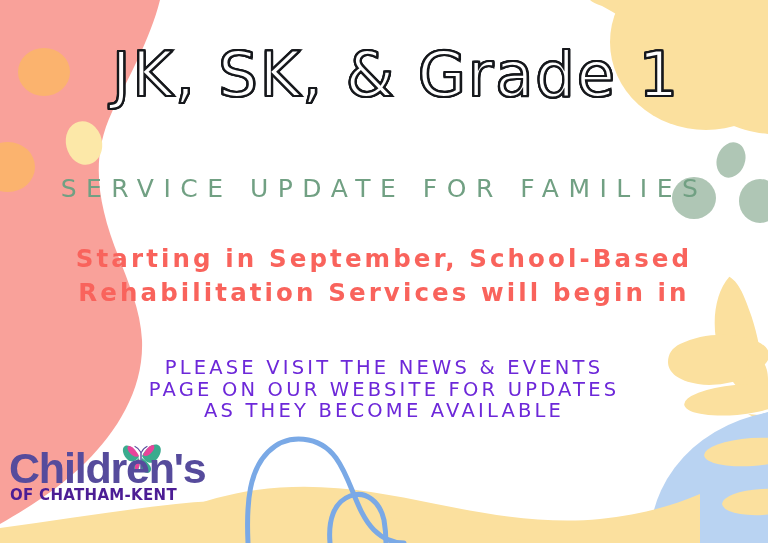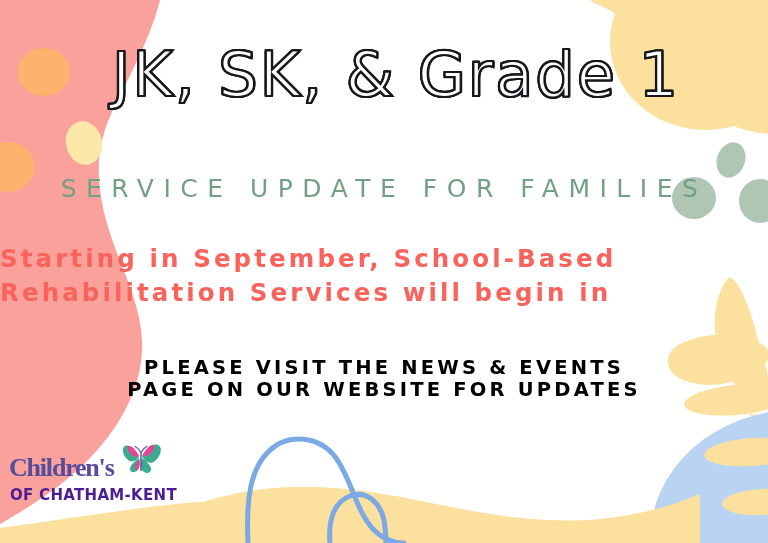--- a/index.html
+++ b/index.html
@@ -66,20 +66,21 @@
     color: #71a083;
     white-space: nowrap;
   }
 
   
   .coral-block {
     position: absolute;
     top: 242px;
     left: 0;
     width: 768px;
+    text-align: center;
   }
   .coral-line {
     font-family: "DejaVu Sans", sans-serif;
     font-size: 24.5px;
     font-weight: 700;
     letter-spacing: 3.1px;
     line-height: 34px;
     color: #f9635c;
     white-space: nowrap;
   }
@@ -88,38 +89,38 @@
   .blue-block {
     position: absolute;
     top: 357px;
     left: 0;
     width: 768px;
     text-align: center;
   }
   .blue-line {
     font-family: "DejaVu Sans", sans-serif;
     font-size: 19.5px;
-    font-weight: 700;
+    font-weight: 400;
     letter-spacing: 3.2px;
     line-height: 21.5px;
-    color: #000000;
+    color: #6d28d9;
     white-space: nowrap;
   }
 
   
   #logo {
     position: absolute;
     left: 8px;
     top: 450px;
     width: 178px;
   }
   .logo-wordmark {
     position: relative;
-    font-family: Liberation Serif, serif;
-    font-size: 26px;
+    font-family: Liberation Sans, sans-serif;
+    font-size: 43px;
     font-weight: 700;
     letter-spacing: -1.2px;
     color: #564b9c;
     line-height: 36px;
     margin: 0 0 0 1px;
   }
   .logo-line2 {
     font-family: "DejaVu Sans", sans-serif;
     font-size: 16.3px;
     font-weight: 700;
@@ -213,20 +214,21 @@
     <div class="kicker">SERVICE UPDATE FOR FAMILIES</div>
 
     <div class="coral-block">
       <div class="coral-line">Starting in September, School-Based</div>
       <div class="coral-line">Rehabilitation Services will begin in</div>
     </div>
 
     <div class="blue-block">
       <div class="blue-line">PLEASE VISIT THE NEWS &amp; EVENTS</div>
       <div class="blue-line">PAGE ON OUR WEBSITE FOR UPDATES</div>
+      <div class="blue-line">AS THEY BECOME AVAILABLE</div>
     </div>
 
     <div id="logo">
 
       <svg id="butterfly" viewBox="0 0 42 34" xmlns="http://www.w3.org/2000/svg">
 
         <path fill="#3bab8e" d="M18,16 C14,8 8,3 4,5 C0,7 2,15 7,19 C11,22 15,20 18,16 Z"></path>
 
         <path fill="#3bab8e" d="M18,17 C14,20 9,24 9,28 C9,32 14,32 17,29 C19,26 19,21 18,17 Z"></path>
 

